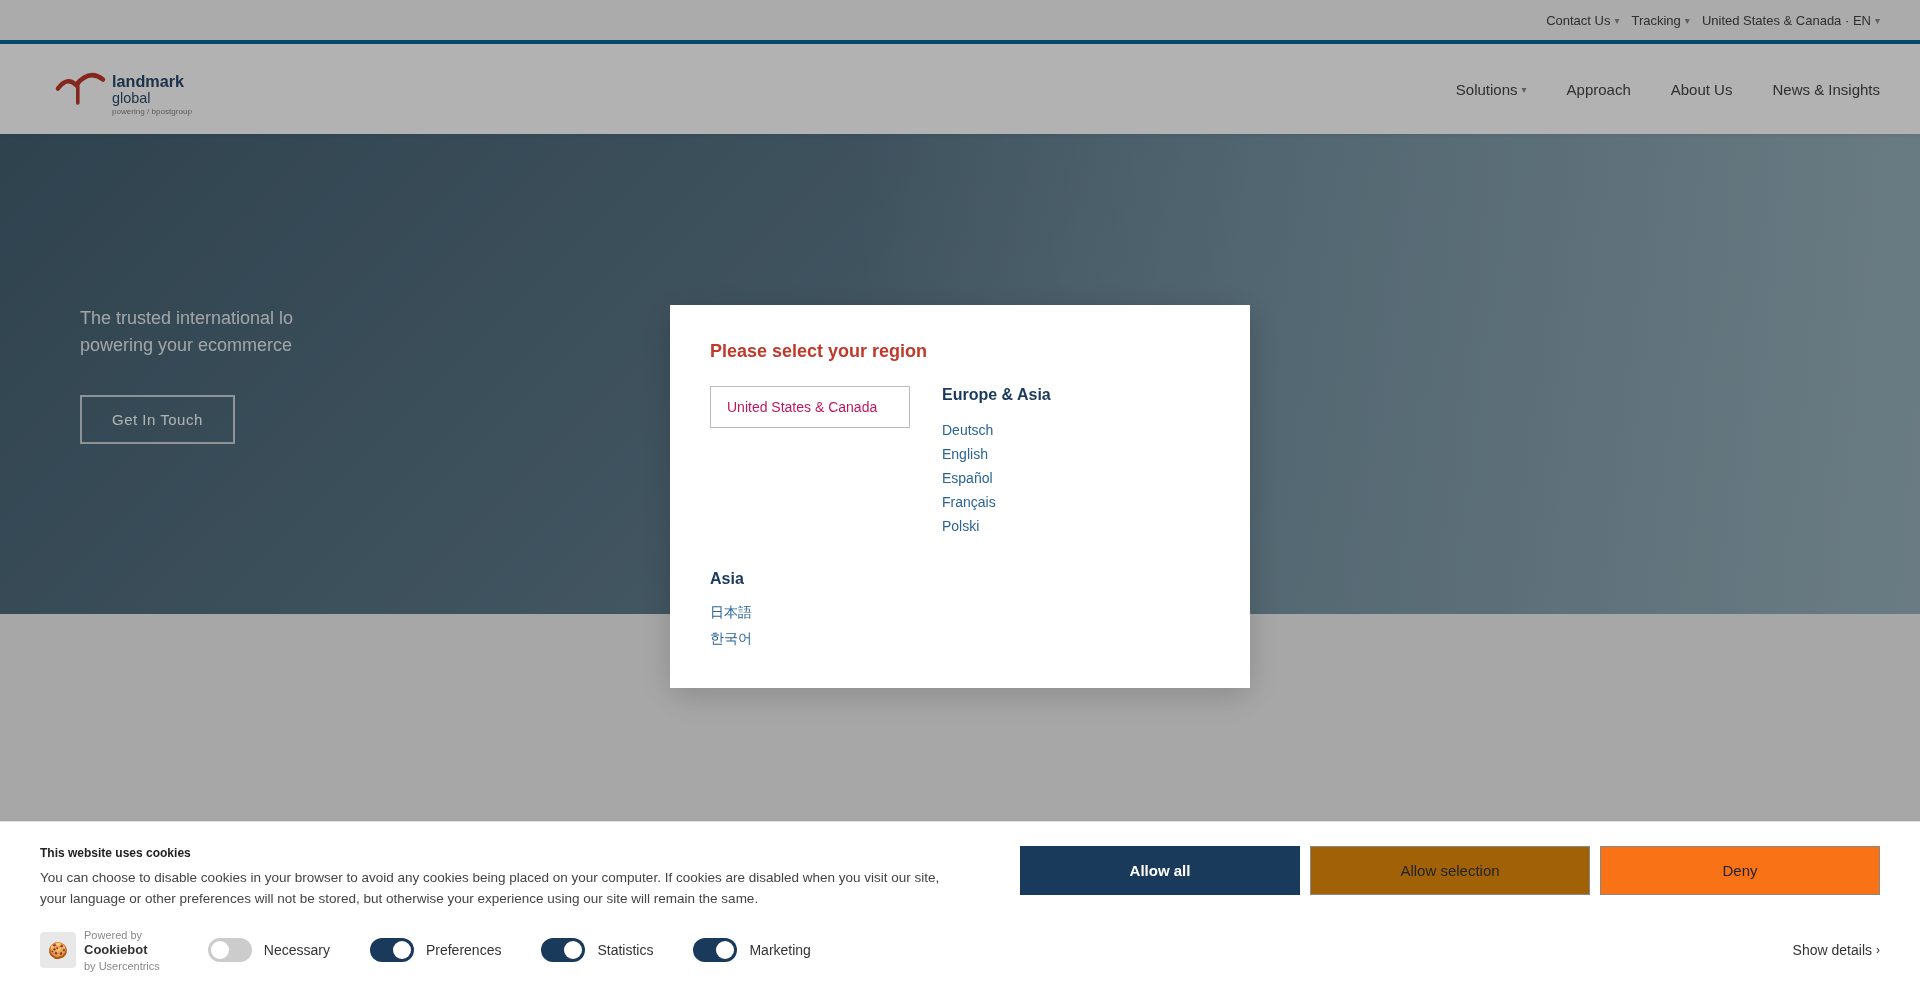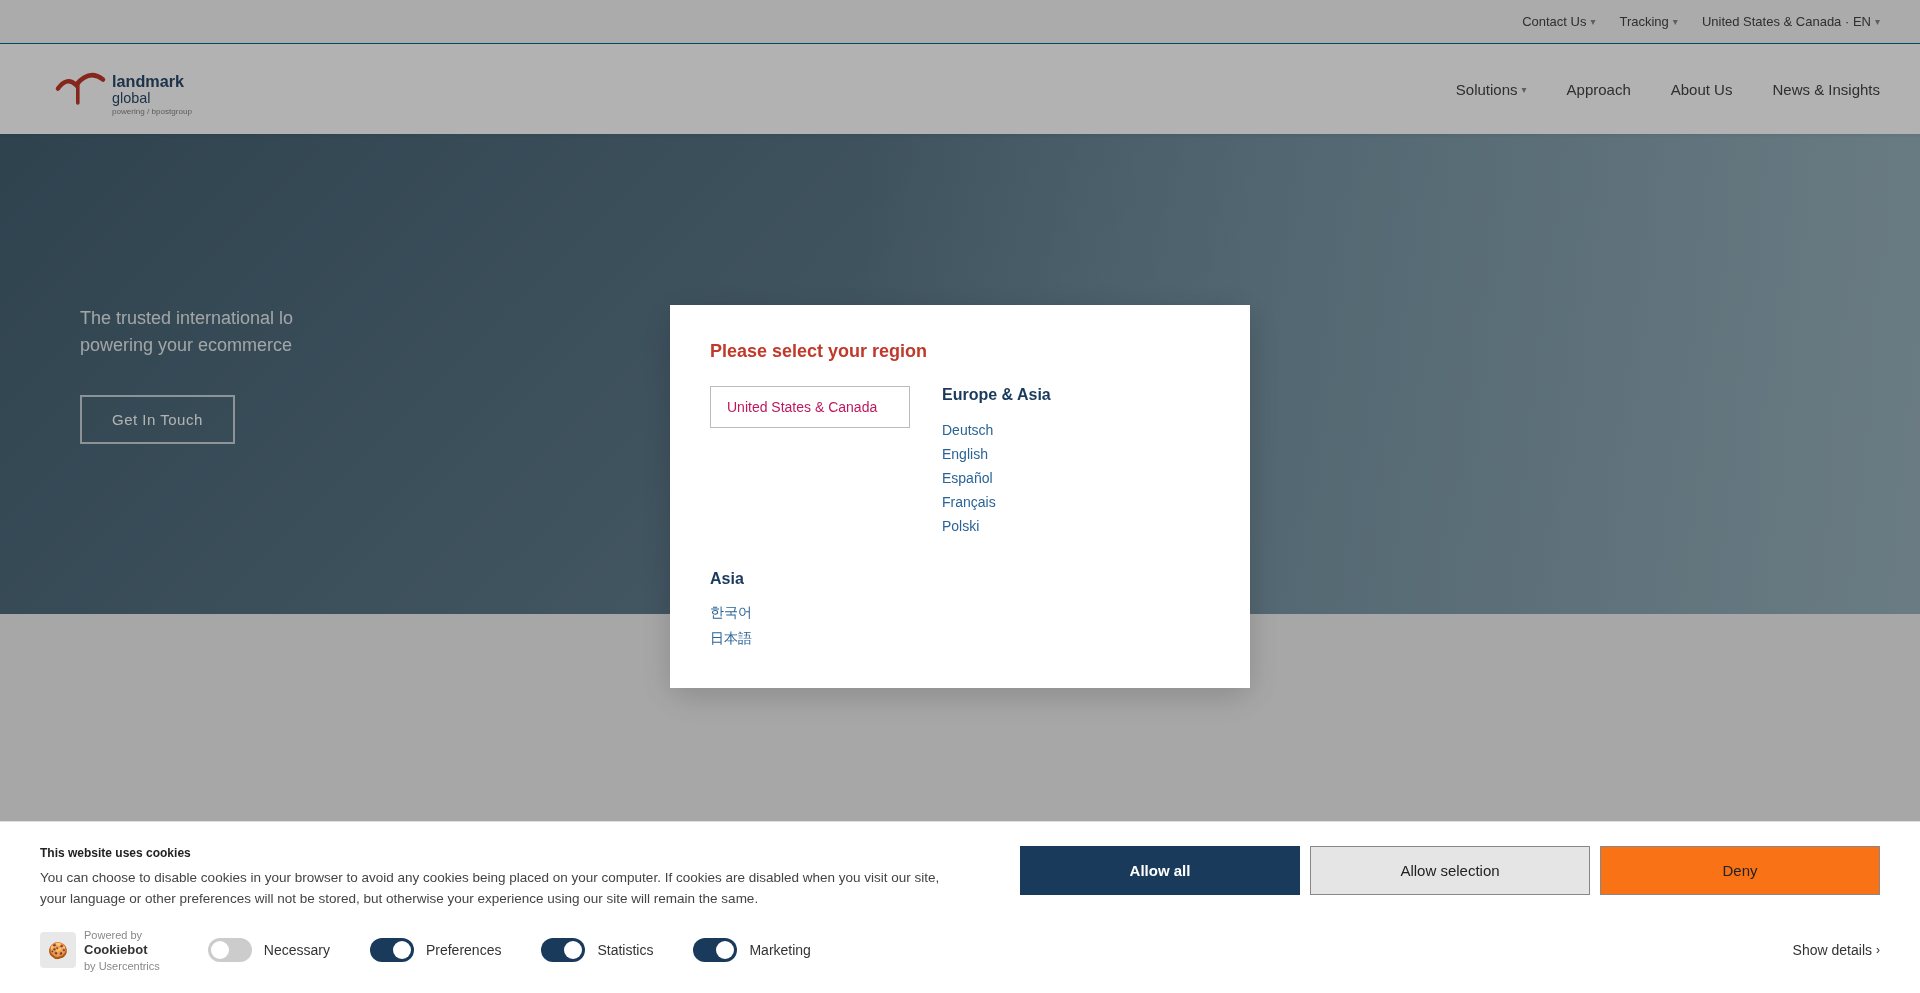--- a/index.html
+++ b/index.html
@@ -6,22 +6,22 @@
     body { font-family: 'Helvetica Neue', Arial, sans-serif; background: #f0f0f0; overflow-x: hidden; }
 
     
     .top-bar {
       background: #f5f5f5;
       height: 44px;
       display: flex;
       align-items: center;
       justify-content: flex-end;
       padding: 0 40px;
-      gap: 24px;
-      border-bottom: 1px solid #0369a1;
+      gap: 12px;
+      border-bottom: 4px solid #0369a1;
     }
     .top-bar-item {
       display: flex;
       align-items: center;
       gap: 4px;
       font-size: 13px;
       color: #444;
       cursor: pointer;
       text-decoration: none;
     }
@@ -213,21 +213,21 @@
       color: #fff;
       border: none;
       font-size: 15px;
       font-weight: 600;
       padding: 16px 40px;
       cursor: pointer;
       width: 280px;
       text-align: center;
     }
     .btn-allow-selection {
-      background: #e5e5e5;
+      background: #a16207;
       color: #222;
       border: 1.5px solid #888;
       font-size: 15px;
       font-weight: 500;
       padding: 15px 40px;
       cursor: pointer;
       width: 280px;
       text-align: center;
     }
     .btn-deny {
@@ -391,22 +391,22 @@
         <div class="region-group-title">Europe &amp; Asia</div>
         <a class="region-lang-item">Deutsch</a>
         <a class="region-lang-item">English</a>
         <a class="region-lang-item">Español</a>
         <a class="region-lang-item">Français</a>
         <a class="region-lang-item">Polski</a>
       </div>
     </div>
     <div class="region-section-asia">
       <div class="asia-title">Asia</div>
+      <a class="asia-lang-item">日本語</a>
       <a class="asia-lang-item">한국어</a>
-      <a class="asia-lang-item">日本語</a>
     </div>
   </div>
 </div>
 
 <div class="cookie-banner">
   <div class="cookie-top-row">
     <div class="cookie-text-area">
       <div class="cookie-title">This website uses cookies</div>
       <div class="cookie-desc">You can choose to disable cookies in your browser to avoid any cookies being placed on your computer. If cookies are disabled when you visit our site, your language or other preferences will not be stored, but otherwise your experience using our site will remain the same.</div>
     </div>

